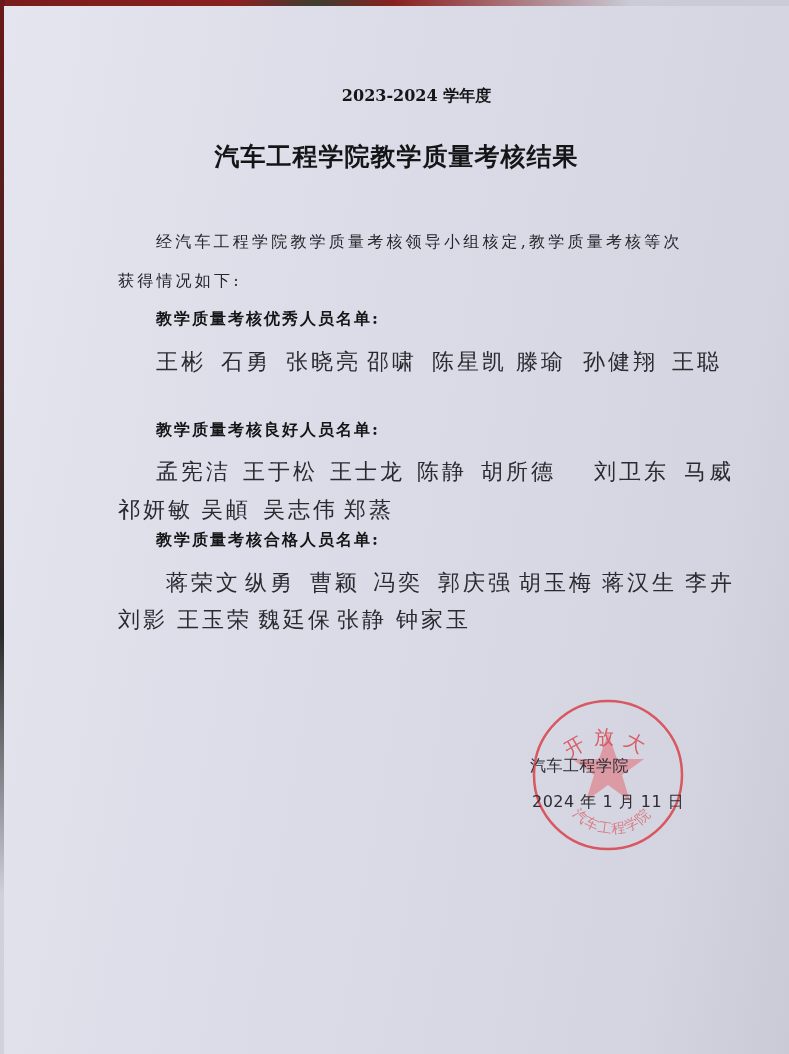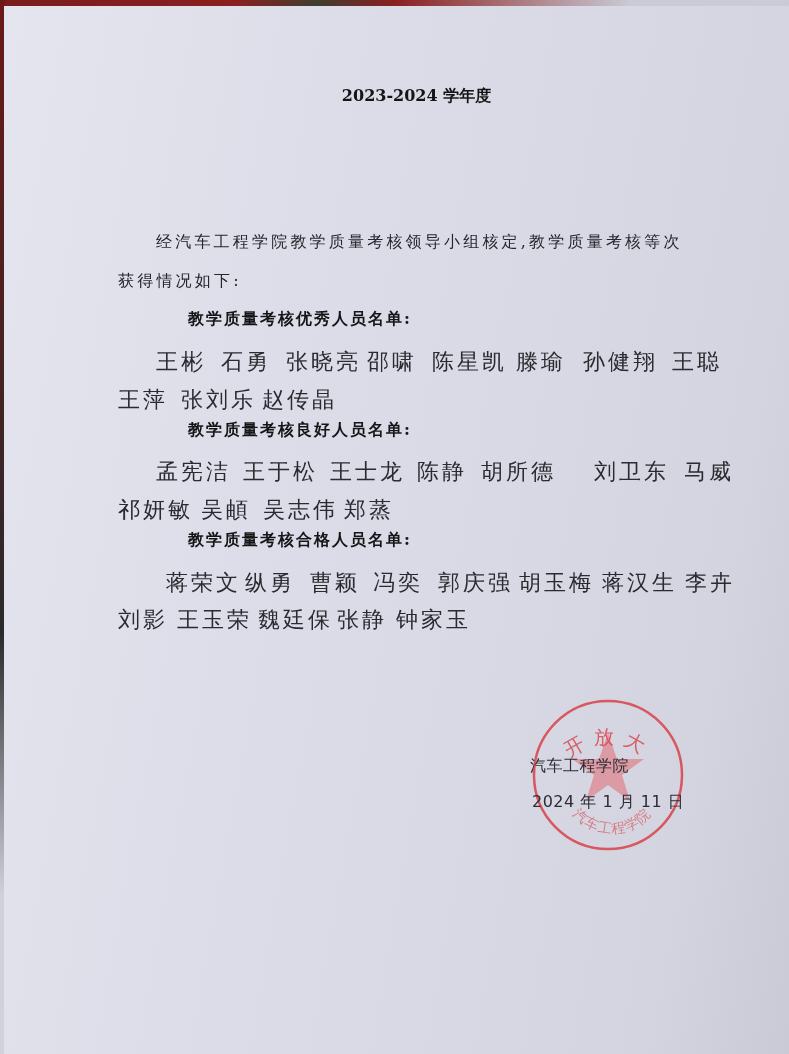--- a/index.html
+++ b/index.html
@@ -58,21 +58,20 @@
       position: absolute;
       font-size: 16px;
       letter-spacing: 3.2px;
       white-space: nowrap;
       color: #26262c;
     }
     .heading {
       font-weight: bold;
       color: #151518;
       letter-spacing: 2px;
-      margin-left: 32px;
     }
     .names {
       position: absolute;
       white-space: nowrap;
       font-size: 22px;
       color: #2a2a30;
     }
     .names span {
       display: inline-block;
       letter-spacing: 3px;
@@ -94,39 +93,35 @@
   </style>
 </head>
 <body>
 
 <div class="backdrop-top"></div>
 <div class="backdrop-left"></div>
 
 <div class="paper">
 
   <div class="title line1">2023-2024 学年度</div>
+  <div class="title line2">汽车工程学院教学质量考核结果</div>
 
   <div class="text-line" style="left:152px; top:226px;">经汽车工程学院教学质量考核领导小组核定,教学质量考核等次</div>
   <div class="text-line" style="left:114px; top:265px;text-align:center;">获得情况如下:</div>
 
   <div class="text-line heading" style="left:152px; top:303px;">教学质量考核优秀人员名单:</div>
   <div class="names" style="left:152px; top:341px;">
     <span style="width:58px">王彬</span>
     <span style="width:58px">石勇</span>
     <span style="width:74px">张晓亮</span>
     <span style="width:58px">邵啸</span>
     <span style="width:77px">陈星凯</span>
     <span style="width:60px">滕瑜</span>
     <span style="width:82px">孙健翔</span>
     <span style="width:50px">王聪</span>
-  </div>
-  <div class="names" style="left:114px; top:379px;">
-    <span style="width:56px">王萍</span>
-    <span style="width:74px">张刘乐</span>
-    <span style="width:74px">赵传晶</span>
   </div>
 
   <div class="text-line heading" style="left:152px; top:414px;">教学质量考核良好人员名单:</div>
   <div class="names" style="left:152px; top:451px;">
     <span style="width:80px">孟宪洁</span>
     <span style="width:80px">王于松</span>
     <span style="width:80px">王士龙</span>
     <span style="width:57px">陈静</span>
     <span style="width:106px">胡所德</span>
     <span style="width:83px">刘卫东</span>

